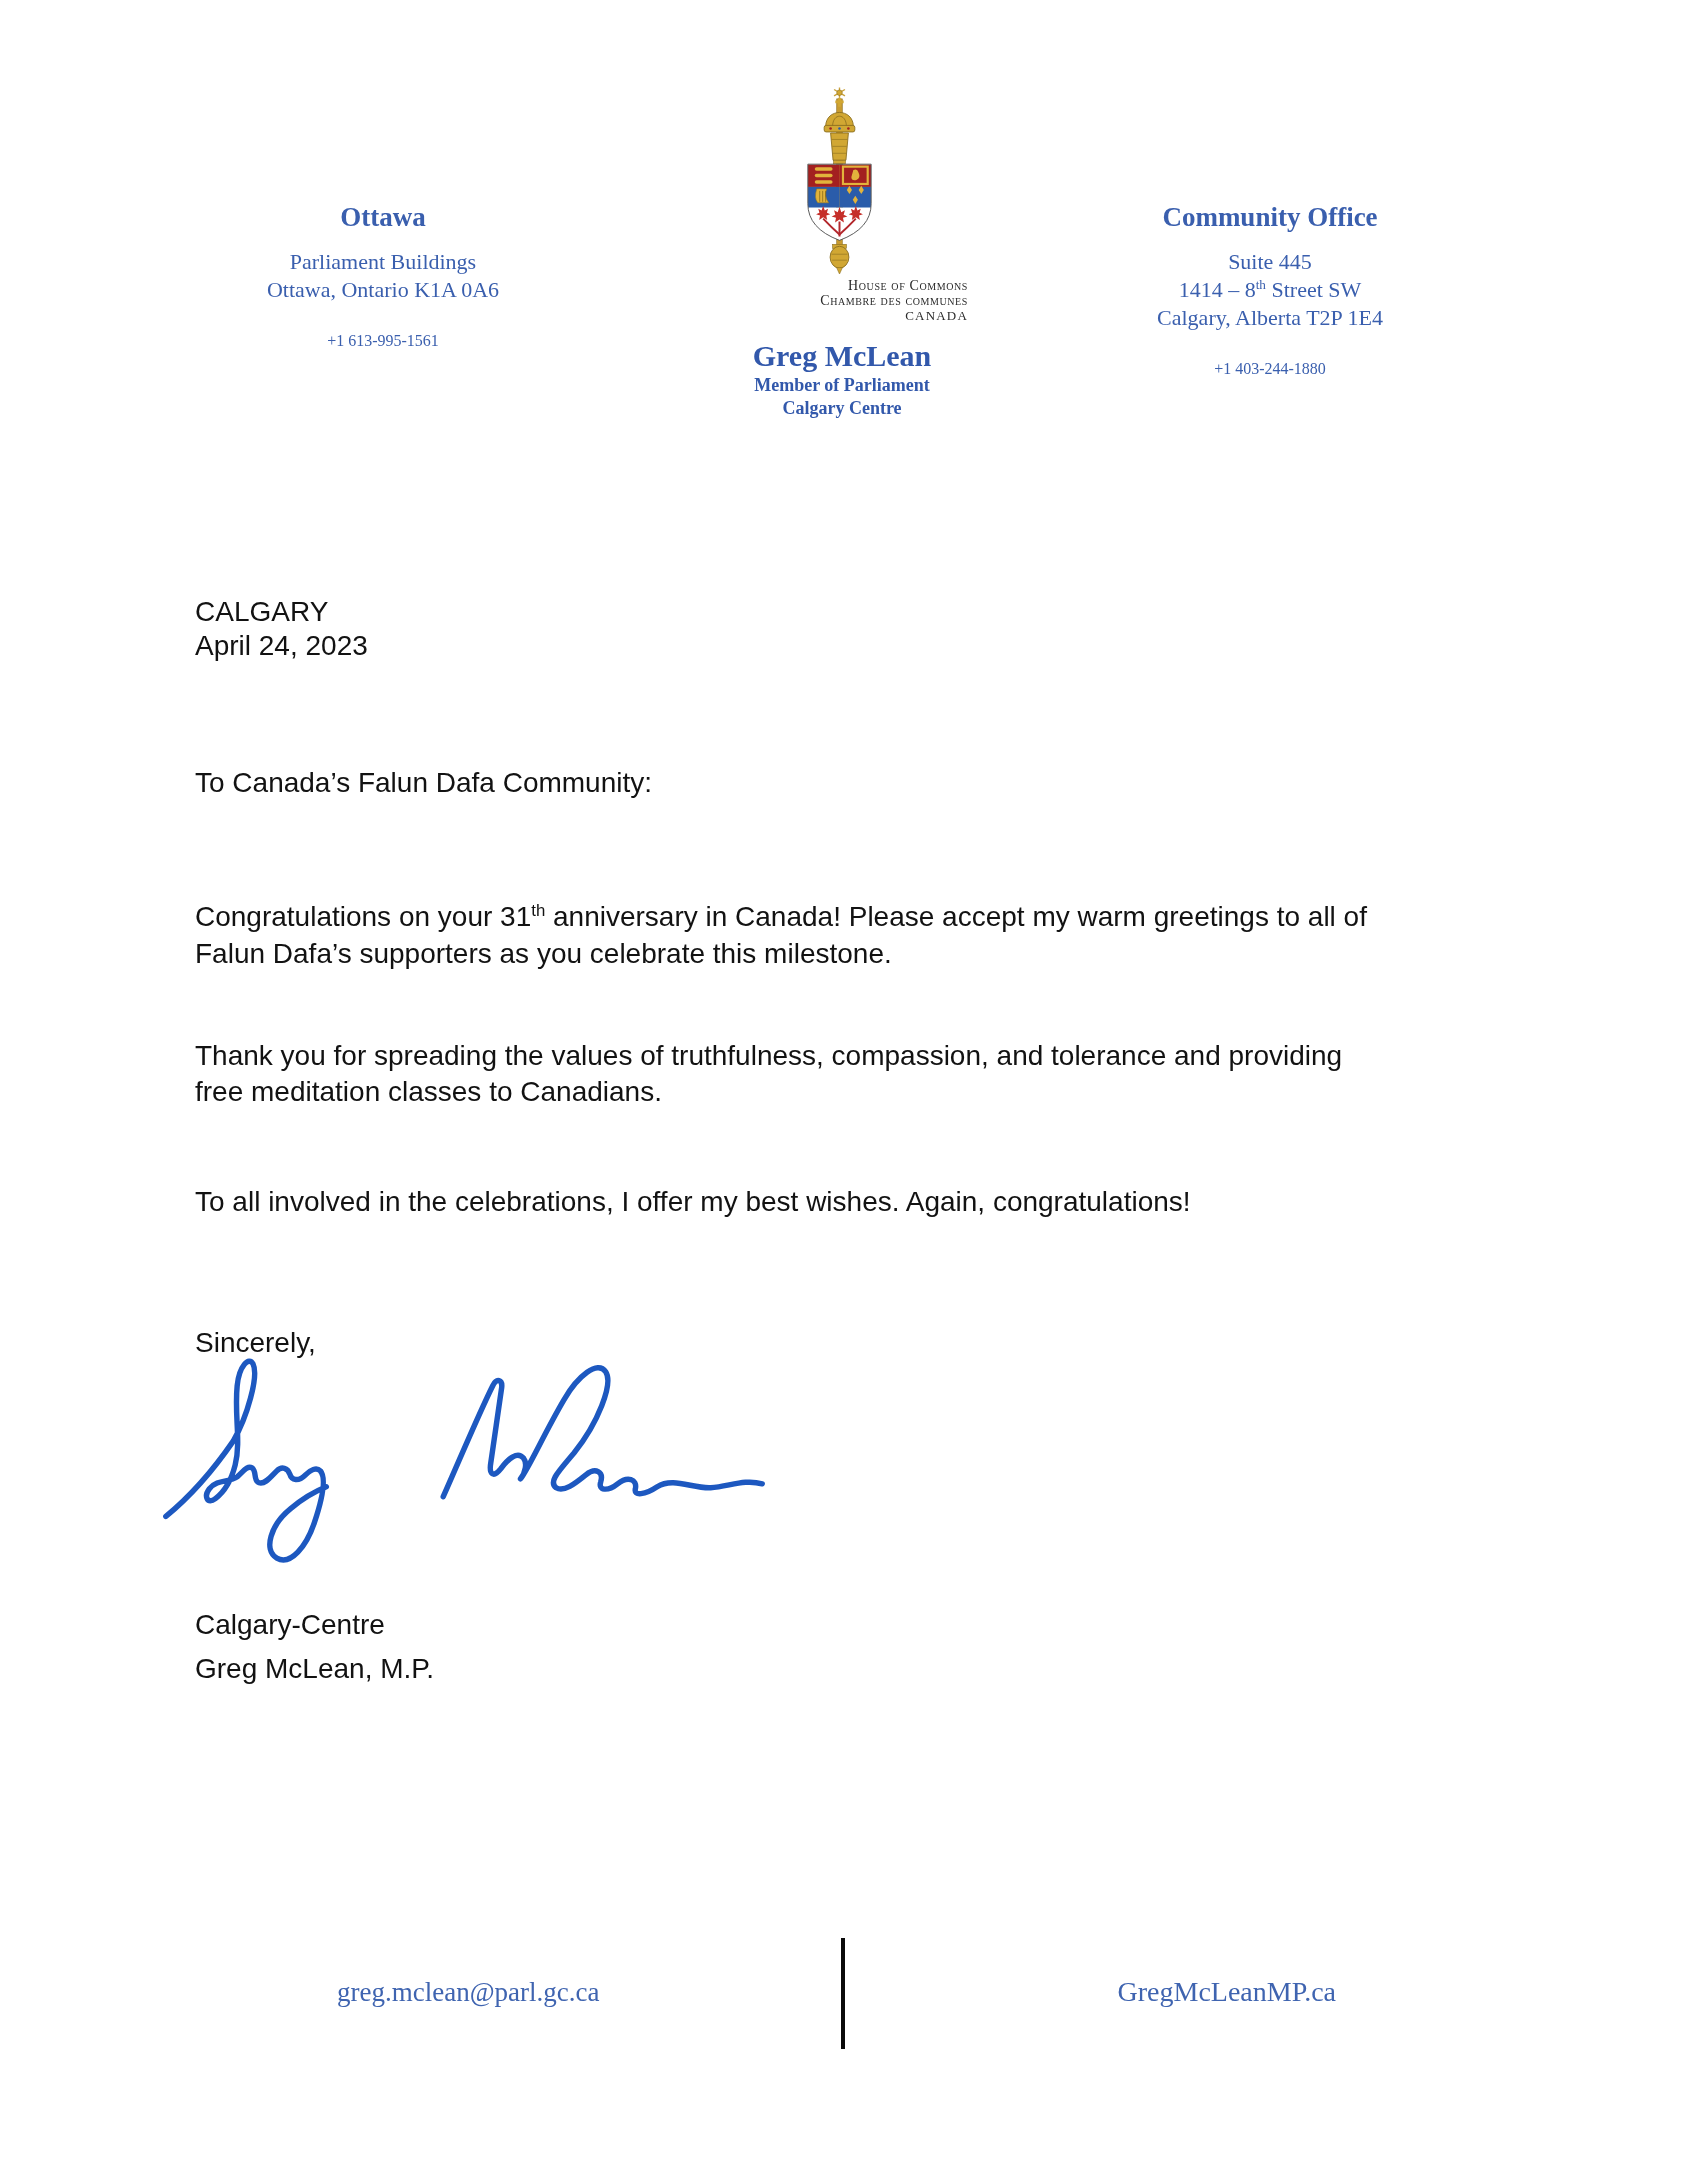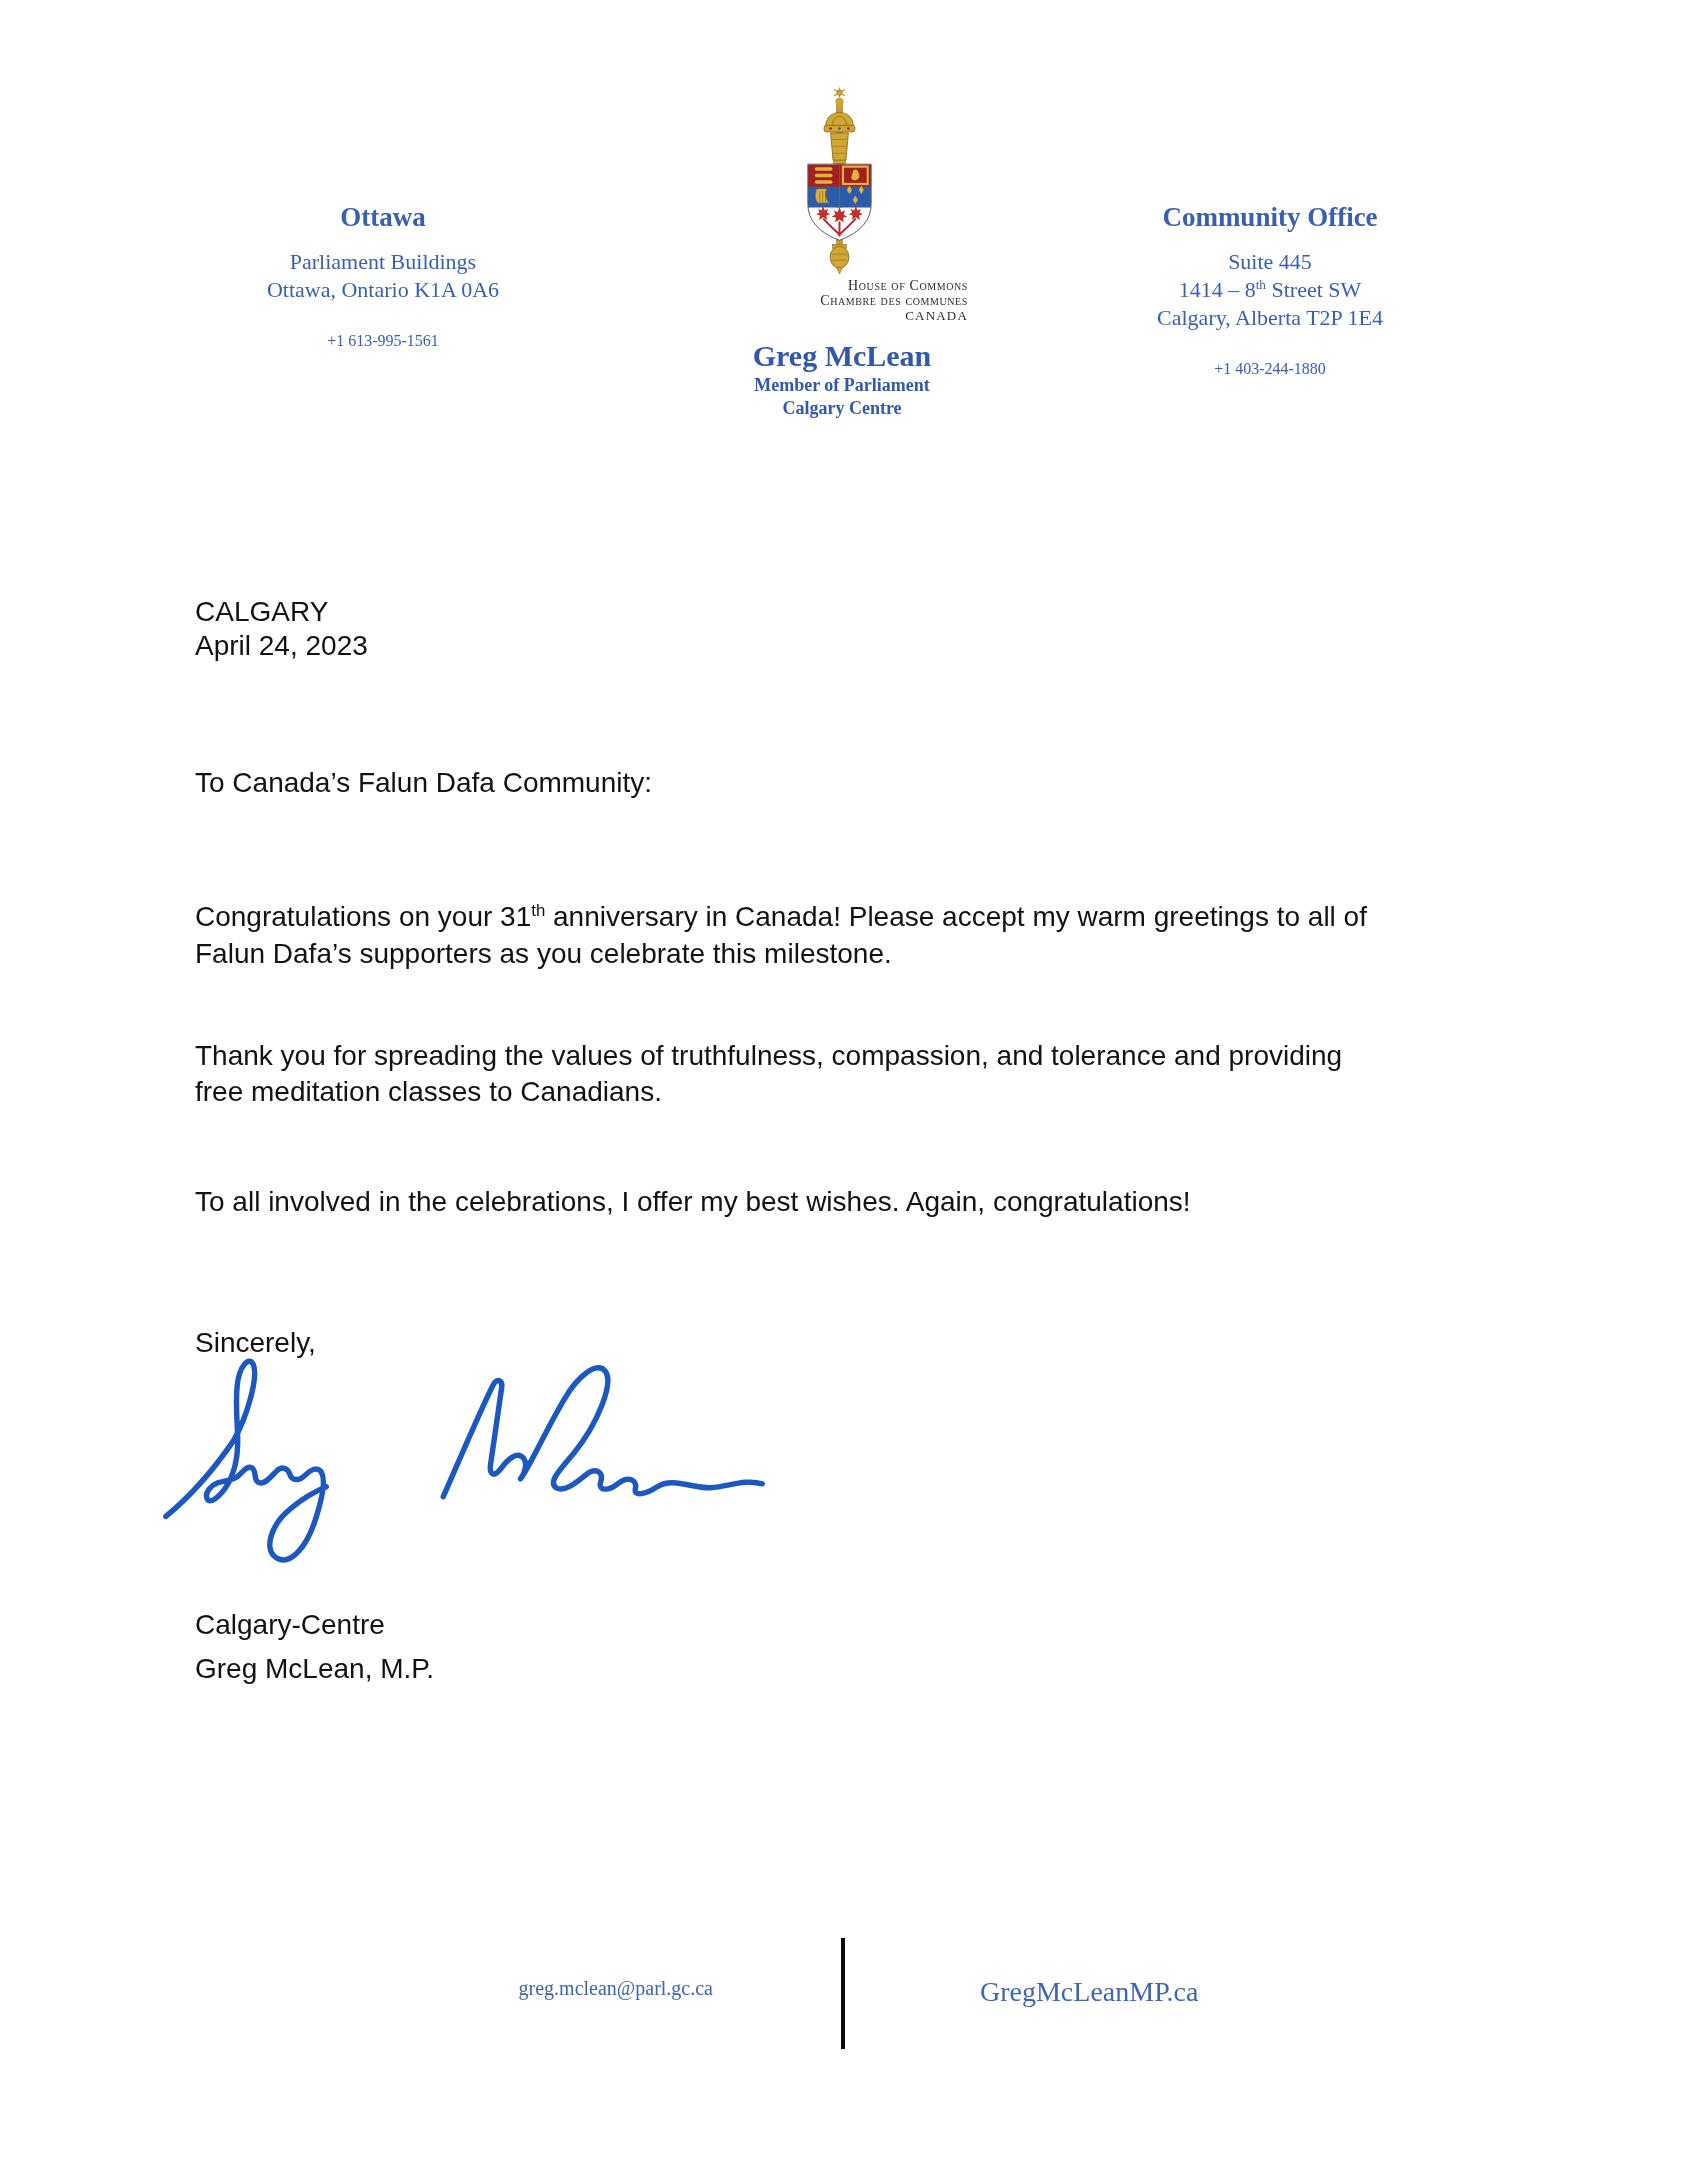--- a/index.html
+++ b/index.html
@@ -46,24 +46,24 @@
   .l-p2a{top:1039px;}
   .l-p2b{top:1075px;}
   .l-p3{top:1185px;}
   .l-closing{top:1326px;}
   .l-signer{top:1652px;text-align:right;}
   .l-riding{top:1608px;}
 
   .signature{position:absolute;left:150px;top:1342px;width:634px;height:233px;}
 
   
-  .footer-email{position:absolute;left:337px;top:1977px;width:376px;text-align:right;
-    color:#3f64b0;font-size:20px;text-decoration:none;display:block;}
+  .footer-email{position:absolute;left:337px;top:1977px;width:376px;text-align:left;
+    color:#3f64b0;font-size:27px;text-decoration:none;display:block;}
   .footer-divider{position:absolute;left:841px;top:1938px;width:4px;height:111px;background:#0a0a0a;}
-  .footer-site{position:absolute;left:980px;top:1976px;width:356px;text-align:left;
+  .footer-site{position:absolute;left:980px;top:1976px;width:356px;text-align:right;
     color:#3f64b0;font-size:28px;text-decoration:none;display:block;}
 </style>
 </head>
 <body>
 
 <div class="page">
 
   <div class="lh-block lh-left">
     <div class="lh-title">Ottawa</div>
     <div class="lh-line">Parliament Buildings</div>

